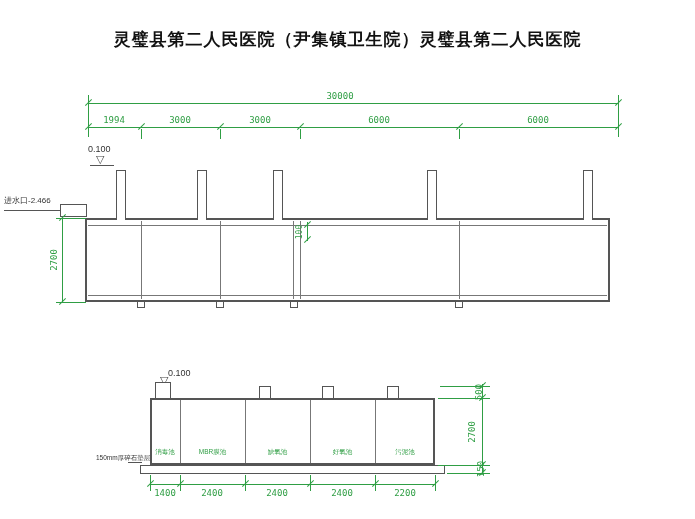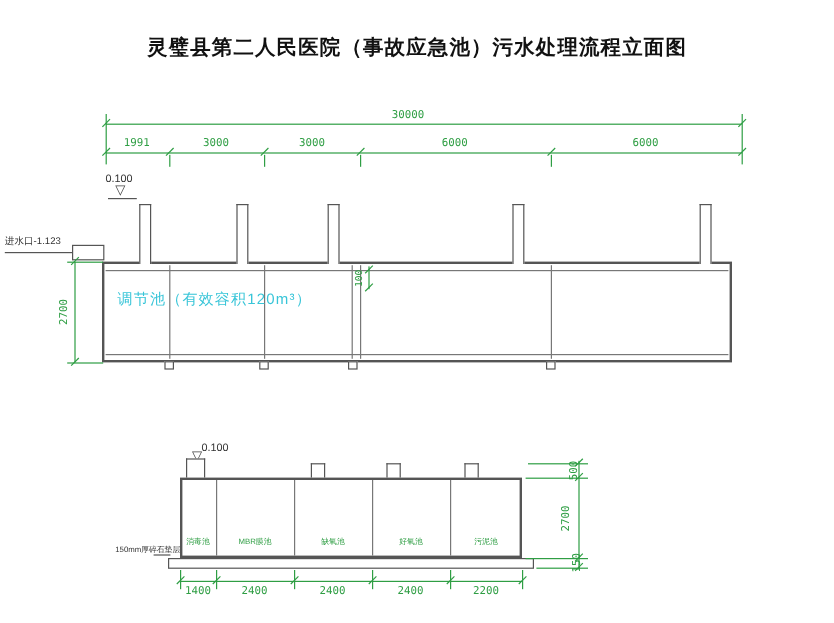--- a/index.html
+++ b/index.html
@@ -20,52 +20,52 @@
   .cyan{position:absolute;color:var(--cyan);white-space:nowrap;letter-spacing:1px}
   .blk-txt{position:absolute;color:#333;white-space:nowrap}
   .tri{position:absolute;color:#444;font-size:11px;line-height:11px}
   .room{position:absolute;color:var(--dim);font-size:6.5px;line-height:8px;text-align:center;white-space:nowrap}
 </style>
 </head>
 <body>
 
 <div class="canvas">
 
-  <div class="title">灵璧县第二人民医院（事故应急池）污水处理流程立面图</div>
+  <div class="title">灵璧县第二人民医院（尹集镇卫生院）灵璧县第二人民医院</div>
 
   <div class="hline" style="left:88px;top:103px;width:530px"></div>
   <div class="dim" style="left:310px;top:91px;width:60px">30000</div>
   <div class="tick" style="left:84px;top:102px"></div>
   <div class="tick" style="left:614px;top:102px"></div>
 
   <div class="hline" style="left:88px;top:127px;width:530px"></div>
   <div class="tick" style="left:84px;top:126px"></div>
   <div class="tick" style="left:137px;top:126px"></div>
   <div class="tick" style="left:216px;top:126px"></div>
   <div class="tick" style="left:296px;top:126px"></div>
   <div class="tick" style="left:455px;top:126px"></div>
   <div class="tick" style="left:614px;top:126px"></div>
-  <div class="dim" style="left:94px;top:115px;width:40px">1991</div>
+  <div class="dim" style="left:94px;top:115px;width:40px">1994</div>
   <div class="dim" style="left:160px;top:115px;width:40px">3000</div>
   <div class="dim" style="left:240px;top:115px;width:40px">3000</div>
   <div class="dim" style="left:359px;top:115px;width:40px">6000</div>
   <div class="dim" style="left:518px;top:115px;width:40px">6000</div>
 
   <div class="vline" style="left:88px;top:95px;height:42px"></div>
   <div class="vline" style="left:618px;top:95px;height:42px"></div>
   <div class="vline" style="left:141px;top:129px;height:10px"></div>
   <div class="vline" style="left:220px;top:129px;height:10px"></div>
   <div class="vline" style="left:300px;top:129px;height:10px"></div>
   <div class="vline" style="left:459px;top:129px;height:10px"></div>
 
   <div class="blk-txt" style="left:88px;top:144px;font-size:9px">0.100</div>
   <div class="tri" style="left:96px;top:154px">▽</div>
   <div class="hline dark" style="left:90px;top:165px;width:24px"></div>
 
-  <div class="blk-txt" style="left:4px;top:195px;font-size:8px">进水口-1.123</div>
+  <div class="blk-txt" style="left:4px;top:195px;font-size:8px">进水口-2.466</div>
   <div class="hline dark" style="left:4px;top:210px;width:58px"></div>
   <div class="rect" style="left:60px;top:204px;width:27px;height:13px"></div>
 
   <div class="struct" style="left:85px;top:218px;width:525px;height:84px"></div>
   <div class="innerline" style="left:88px;top:225px;width:519px;height:1px"></div>
   <div class="innerline" style="left:88px;top:295px;width:519px;height:1px"></div>
   <div class="innerline" style="left:141px;top:221px;width:1px;height:78px"></div>
   <div class="innerline" style="left:220px;top:221px;width:1px;height:78px"></div>
   <div class="innerline" style="left:293px;top:221px;width:1px;height:78px"></div>
   <div class="innerline" style="left:300px;top:221px;width:1px;height:78px"></div>
@@ -87,21 +87,20 @@
   <div class="tick" style="left:58px;top:301px"></div>
   <div class="hline" style="left:56px;top:218px;width:30px"></div>
   <div class="hline" style="left:56px;top:302px;width:30px"></div>
   <div class="dim rot" style="left:34px;top:255px;width:40px">2700</div>
 
   <div class="vline" style="left:307px;top:222px;height:19px"></div>
   <div class="tick" style="left:303px;top:224px"></div>
   <div class="tick" style="left:303px;top:239px"></div>
   <div class="dim rot" style="left:288px;top:227px;width:24px;font-size:8px">100</div>
 
-  <div class="cyan" style="left:98px;top:241px;font-size:12.5px">调节池（有效容积120m³）</div>
 
   <div class="blk-txt" style="left:168px;top:368px;font-size:9px">0.100</div>
   <div class="tri" style="left:160px;top:375px">▽</div>
 
   <div class="rect" style="left:155px;top:382px;width:16px;height:18px;border-bottom:none"></div>
   <div class="rect" style="left:259px;top:386px;width:12px;height:14px;border-bottom:none"></div>
   <div class="rect" style="left:322px;top:386px;width:12px;height:14px;border-bottom:none"></div>
   <div class="rect" style="left:387px;top:386px;width:12px;height:14px;border-bottom:none"></div>
 
   <div class="struct" style="left:150px;top:398px;width:285px;height:67px"></div>

